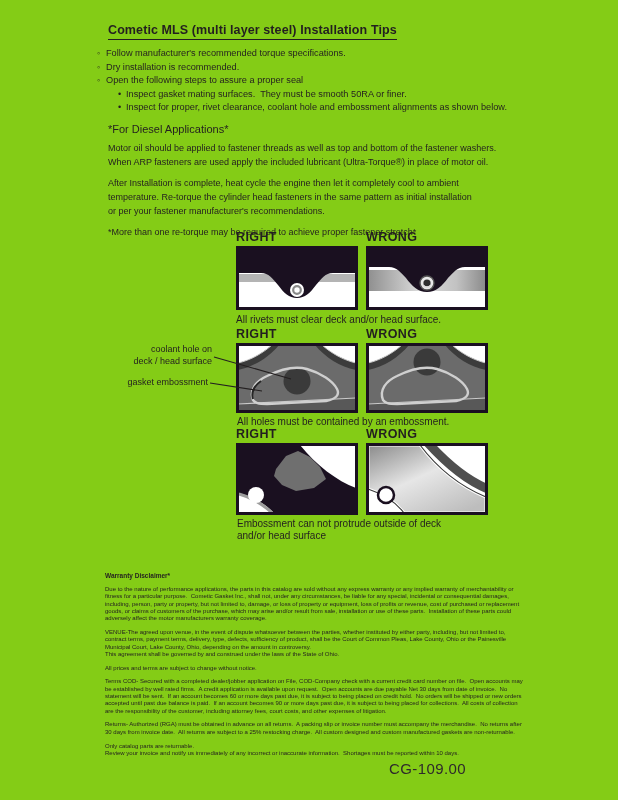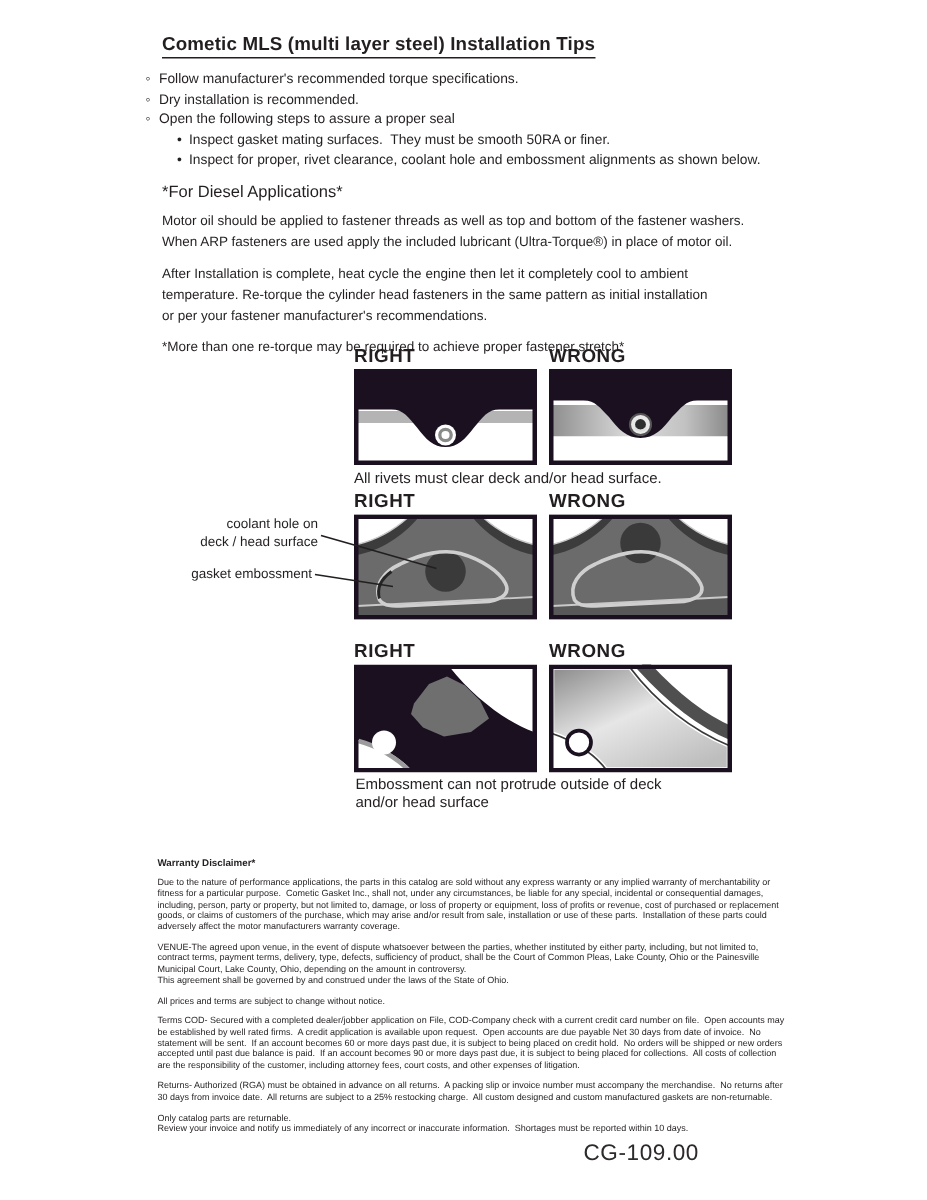--- a/index.html
+++ b/index.html
@@ -1,17 +1,17 @@
 <!DOCTYPE html>
 <html><head>
 <meta charset="utf-8">
 <style>
   html,body{margin:0;padding:0;background:#e8e8e8;}
   .page{
-    position:relative;width:618px;height:800px;background:#ffffff;
+    position:relative;width:618px;height:800px;background:#84cc16;
     font-family:"Liberation Sans", sans-serif;color:#231f20;overflow:hidden;
     margin:0 auto;
   }
   .bind-text{white-space:pre-wrap;}
 
   
   .content{position:absolute;left:97px;top:20px;width:434px;}
   .title-wrap{margin-left:11px;}
   .title{
     display:inline-block;font-size:12.5px;font-weight:700;line-height:15px;
@@ -166,20 +166,21 @@
         <path d="M86,2 C95,10 107,17 120,20 L120,27 C104,24 89,14 79,2 Z" fill="#3c3c3c"></path>
         <path d="M2,20 C15,17 27,10 36,2" fill="none" stroke="#c9c9c9" stroke-width="1"></path>
         <path d="M86,2 C95,10 107,17 120,20" fill="none" stroke="#c9c9c9" stroke-width="1"></path>
         <path d="M2,61 L120,55 L120,68 L2,68 Z" fill="#585858"></path>
         <path d="M2,61 L120,55" stroke="#c9c9c9" stroke-width="1.2"></path>
         <circle cx="61" cy="19" r="13.5" fill="#3a3a3a"></circle>
         <path d="M17,57 C13,47 20,38 31,33 C45,26 60,23 71,26 C85,30 97,38 101,46 C104,52 100,56 90,58 L31,61 C22,61 19,60 17,57 Z" fill="none" stroke="#cfcfcf" stroke-width="2.4"></path>
         <rect x="1.5" y="1.5" width="119" height="67" fill="none" stroke="#1a1020" stroke-width="3"></rect>
       </svg>
     </div>
+    <div class="cap cap-2 bind-text">All holes must be contained by an embossment.</div>
 
     <div class="hdr col-r hdr-r3 bind-text">RIGHT</div>
     <div class="hdr col-w hdr-r3 bind-text">WRONG</div>
 
     <div class="panel col-r p-r3">
       <svg viewBox="0 0 122 72" width="122" height="72">
         <rect width="122" height="72" fill="#ffffff"></rect>
         <path d="M2,2 H64 C80,22 101,38 120,45 L120,70 H38 C29,60 14,53 2,50 Z" fill="#1a1020"></path>
         <path d="M3,51 C15,54 28,62 36,70" fill="none" stroke="#9c9c9c" stroke-width="3"></path>
         <path d="M40,26 L50,13 L62,8 L74,14 L84,24 L90,36 L78,45 L60,48 L46,42 L38,33 Z" fill="#6f6f6f"></path>

